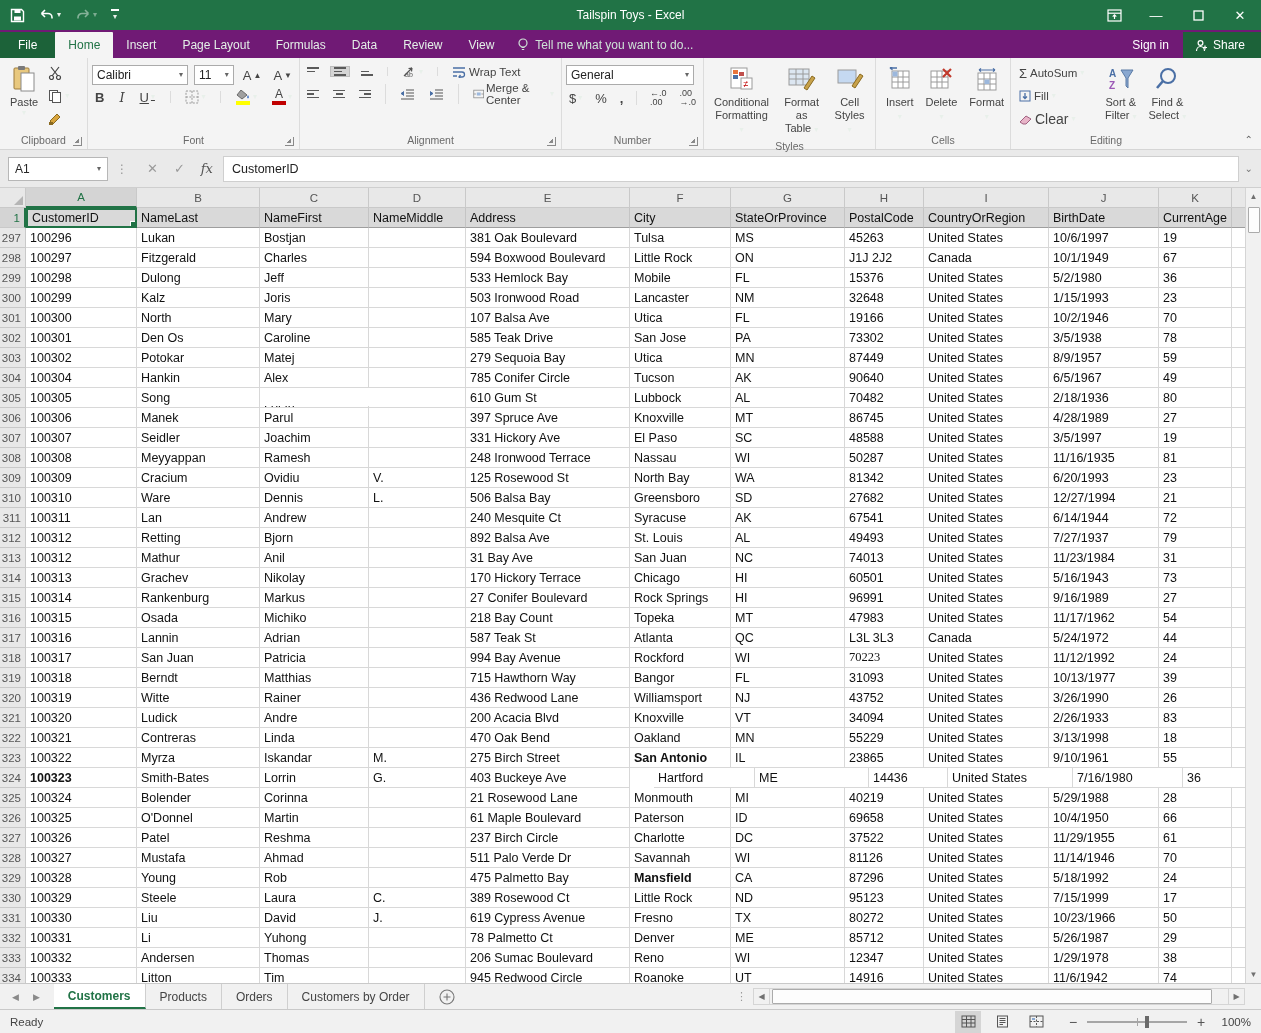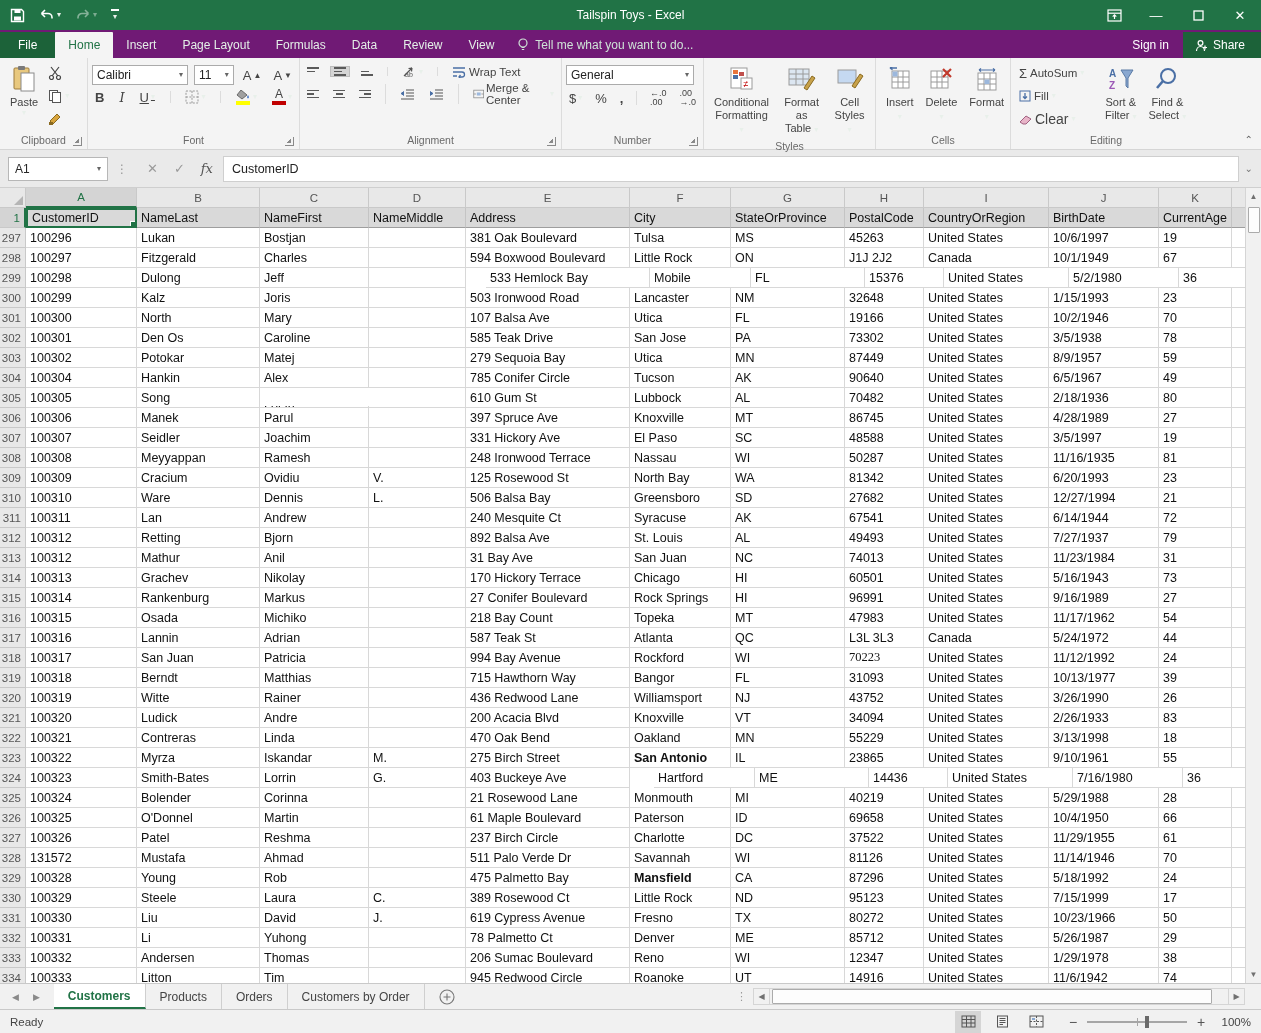--- a/index.html
+++ b/index.html
@@ -597,21 +597,21 @@
           <div class="cell" style="width: 110px;">10/1/1949</div>
           <div class="cell" style="width: 73px;">67</div>
           <div class="cell" style="width: 14px;"></div>
         </div>
         <div class="grow">
           <div class="hcell rowh" style="width: 26px;">299</div>
           <div class="cell" style="width: 111px;">100298</div>
           <div class="cell" style="width: 123px;">Dulong</div>
           <div class="cell" style="width: 109px;">Jeff</div>
           <div class="cell" style="width: 97px;"></div>
-          <div class="cell" style="width: 164px; margin-left: 20px;">533 Hemlock Bay</div>
+          <div class="cell" style="width: 164px;">533 Hemlock Bay</div>
           <div class="cell" style="width: 101px;">Mobile</div>
           <div class="cell" style="width: 114px;">FL</div>
           <div class="cell" style="width: 79px;">15376</div>
           <div class="cell" style="width: 125px;">United States</div>
           <div class="cell" style="width: 110px;">5/2/1980</div>
           <div class="cell" style="width: 73px;">36</div>
           <div class="cell" style="width: 14px;"></div>
         </div>
         <div class="grow">
           <div class="hcell rowh" style="width: 26px;">300</div>
@@ -968,21 +968,21 @@
           <div class="cell" style="width: 101px; font-weight: bold;">San Antonio</div>
           <div class="cell" style="width: 114px;">IL</div>
           <div class="cell" style="width: 79px;">23865</div>
           <div class="cell" style="width: 125px;">United States</div>
           <div class="cell" style="width: 110px;">9/10/1961</div>
           <div class="cell" style="width: 73px;">55</div>
           <div class="cell" style="width: 14px;"></div>
         </div>
         <div class="grow">
           <div class="hcell rowh" style="width: 26px;">324</div>
-          <div class="cell" style="width: 111px;">100323</div>
+          <div class="cell" style="width: 111px; font-weight: bold;">100323</div>
           <div class="cell" style="width: 123px;">Smith-Bates</div>
           <div class="cell" style="width: 109px;">Lorrin</div>
           <div class="cell" style="width: 97px;">G.</div>
           <div class="cell" style="width: 164px;">403 Buckeye Ave</div>
           <div class="cell" style="width: 101px; margin-left: 24px;">Hartford</div>
           <div class="cell" style="width: 114px;">ME</div>
           <div class="cell" style="width: 79px;">14436</div>
           <div class="cell" style="width: 125px;">United States</div>
           <div class="cell" style="width: 110px;">7/16/1980</div>
           <div class="cell" style="width: 73px;">36</div>
@@ -1028,21 +1028,21 @@
           <div class="cell" style="width: 101px;">Charlotte</div>
           <div class="cell" style="width: 114px;">DC</div>
           <div class="cell" style="width: 79px;">37522</div>
           <div class="cell" style="width: 125px;">United States</div>
           <div class="cell" style="width: 110px;">11/29/1955</div>
           <div class="cell" style="width: 73px;">61</div>
           <div class="cell" style="width: 14px;"></div>
         </div>
         <div class="grow">
           <div class="hcell rowh" style="width: 26px;">328</div>
-          <div class="cell" style="width: 111px;">131572</div>
+          <div class="cell" style="width: 111px;">100327</div>
           <div class="cell" style="width: 123px;">Mustafa</div>
           <div class="cell" style="width: 109px;">Ahmad</div>
           <div class="cell" style="width: 97px;"></div>
           <div class="cell" style="width: 164px;">511 Palo Verde Dr</div>
           <div class="cell" style="width: 101px;">Savannah</div>
           <div class="cell" style="width: 114px;">WI</div>
           <div class="cell" style="width: 79px;">81126</div>
           <div class="cell" style="width: 125px;">United States</div>
           <div class="cell" style="width: 110px;">11/14/1946</div>
           <div class="cell" style="width: 73px;">70</div>

